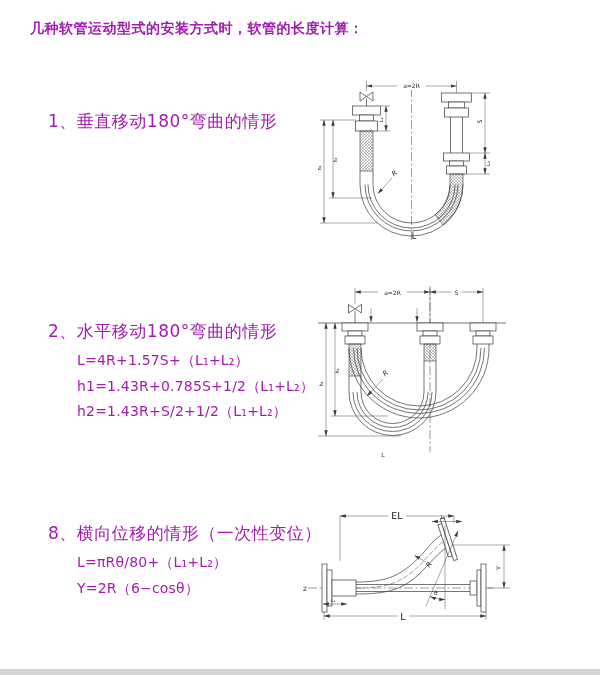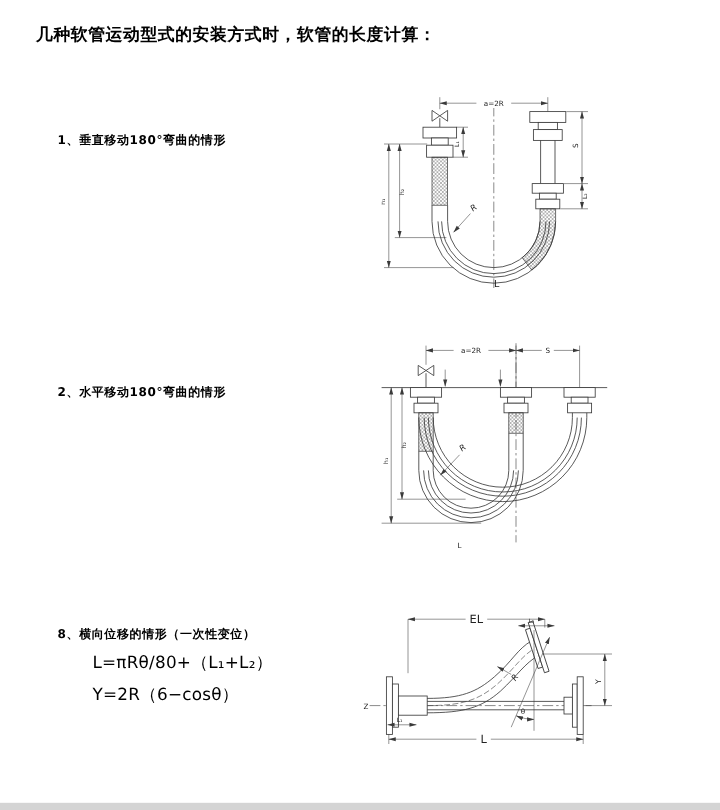--- a/index.html
+++ b/index.html
@@ -1,20 +1,20 @@
 <!DOCTYPE html>
 <html><head>
 <meta charset="utf-8">
 <style>
   html,body{margin:0;padding:0;background:#fff;}
   .page{position:relative;width:600px;height:675px;background:#ffffff;overflow:hidden;
-        font-family:"DejaVu Sans","Liberation Sans",sans-serif;color:#000000;}
+        font-family:"DejaVu Sans","Liberation Sans",sans-serif;color:#a21caf;}
   .title{position:absolute;left:30px;top:20px;font-size:14px;font-weight:bold;letter-spacing:.5px;}
   .sec{position:absolute;left:48px;}
-  .sec-head{font-size:10px;font-weight:bold;letter-spacing:.5px;}
+  .sec-head{font-size:17px;font-weight:normal;letter-spacing:.5px;}
   .formulas{margin-top:5px;padding-left:29px;}
   .formula{font-size:14px;line-height:25.5px;letter-spacing:.2px;white-space:nowrap;}
   #sec1{top:110px;} #sec2{top:320px;} #sec3{top:522px;}
   #d1{position:absolute;left:318px;top:64px;} 
   #d2{position:absolute;left:316px;top:276px;}
   #d3{position:absolute;left:300px;top:503px;}
   .scan-edge{position:absolute;left:0;top:669px;width:600px;height:6px;background:#d4d4d4;}
   
   .dl{stroke:#3a3a3a;stroke-width:.7;fill:none;}
   .dm{stroke:#3a3a3a;stroke-width:.45;fill:none;}
@@ -34,20 +34,25 @@
 <div class="page">
 
   <div class="title">几种软管运动型式的安装方式时，软管的长度计算：</div>
 
   <div class="sec" id="sec1">
     <div class="sec-head">1、垂直移动180°弯曲的情形</div>
   </div>
 
   <div class="sec" id="sec2">
     <div class="sec-head">2、水平移动180°弯曲的情形</div>
+    <div class="formulas">
+      <div class="formula">L=4R+1.57S+（L₁+L₂）</div>
+      <div class="formula">h1=1.43R+0.785S+1/2（L₁+L₂）</div>
+      <div class="formula">h2=1.43R+S/2+1/2（L₁+L₂）</div>
+    </div>
   </div>
 
   <div class="sec" id="sec3">
     <div class="sec-head">8、横向位移的情形（一次性变位）</div>
     <div class="formulas">
       <div class="formula">L=πRθ/80+（L₁+L₂）</div>
       <div class="formula">Y=2R（6−cosθ）</div>
     </div>
   </div>
 

